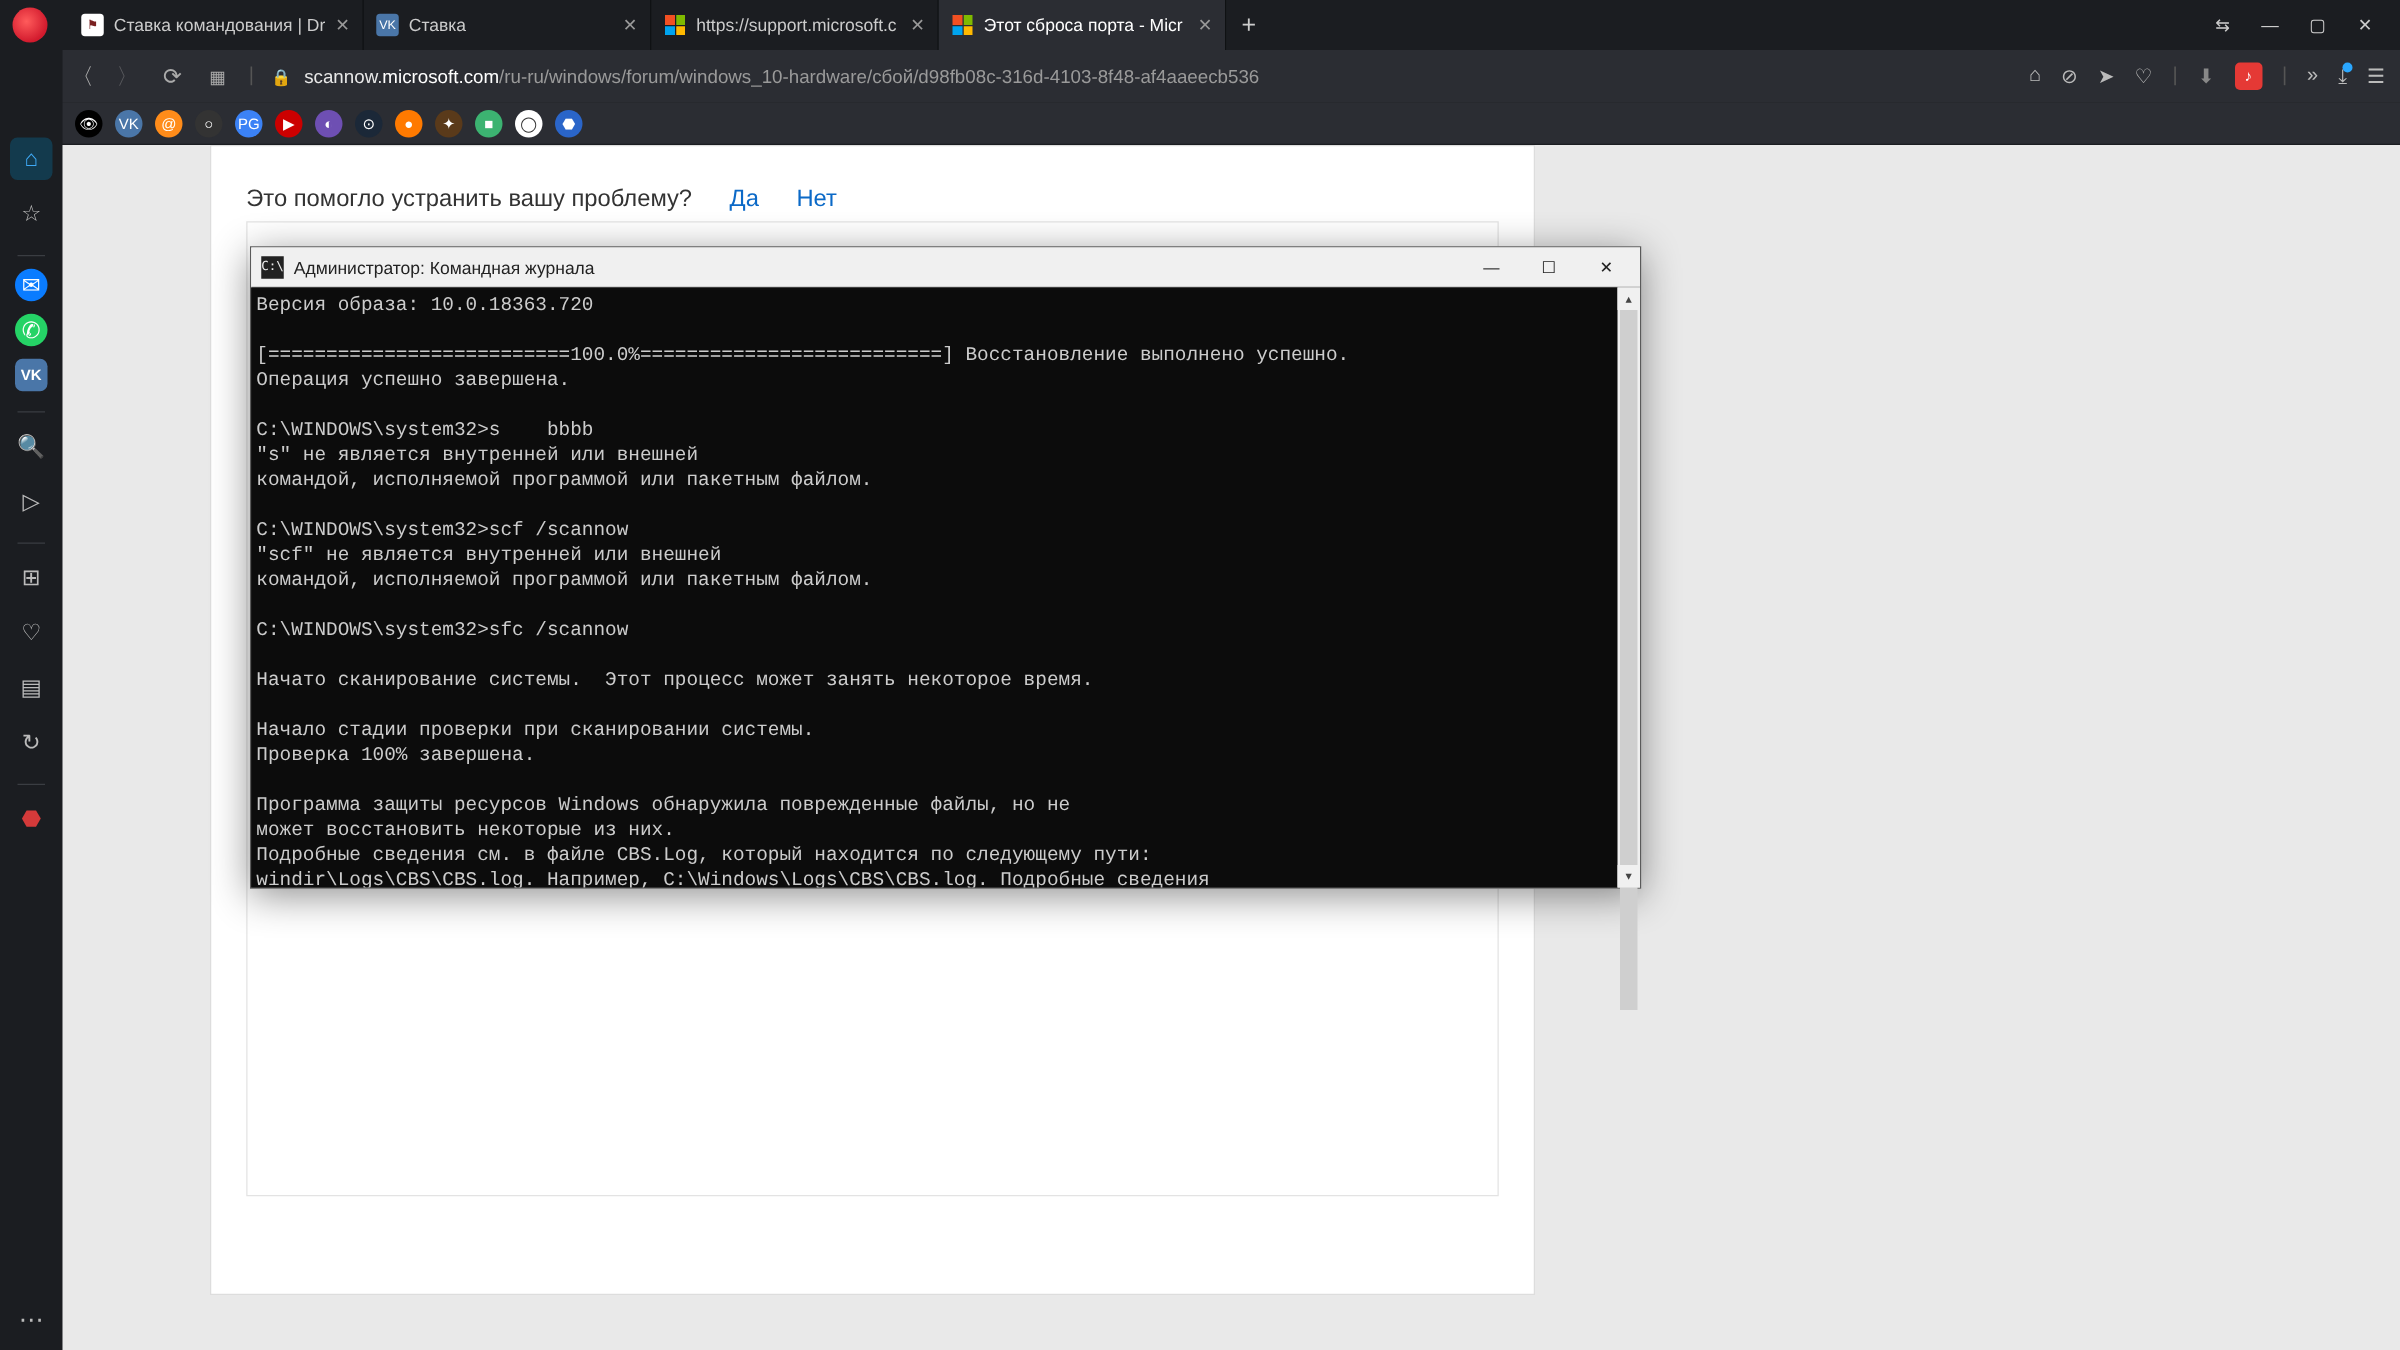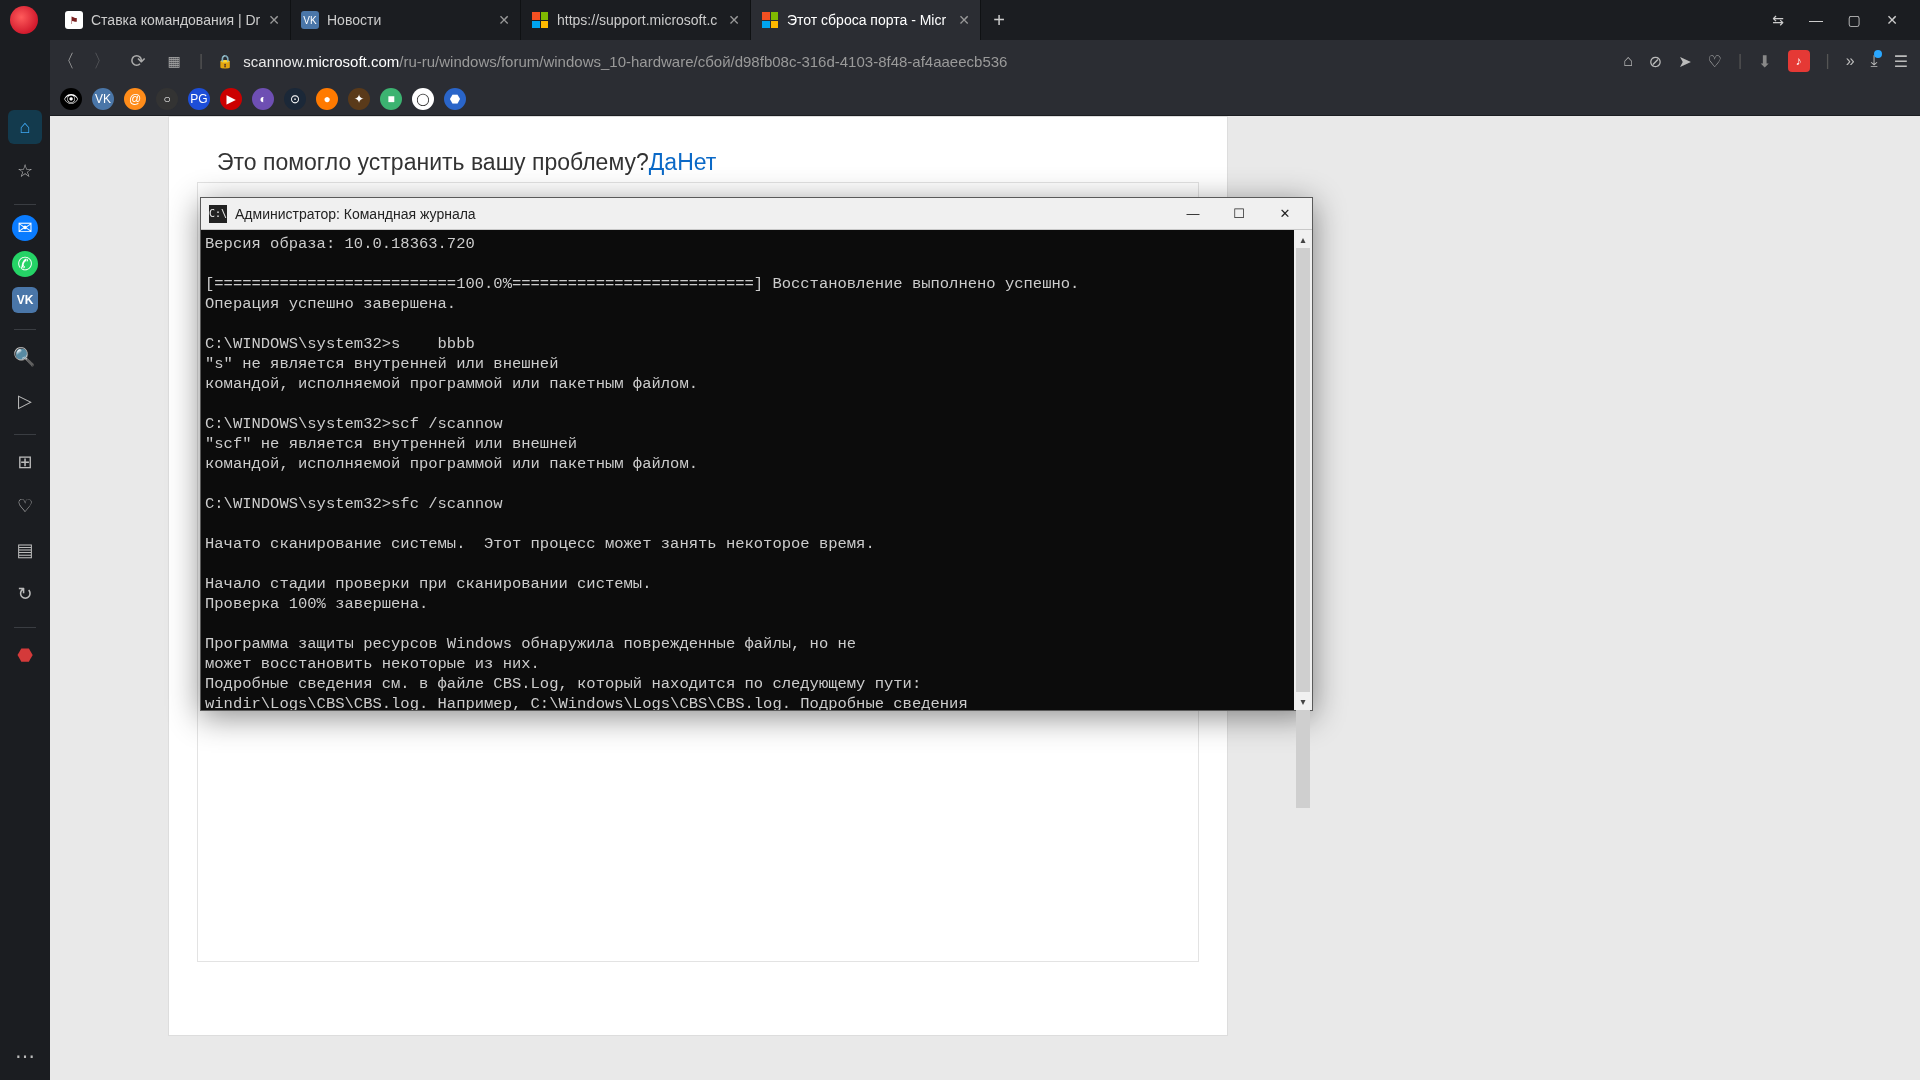--- a/index.html
+++ b/index.html
@@ -171,24 +171,24 @@
     width: 1060px;
     margin: 0 0 0 118px;
     background: #fff;
     border: 1px solid #ddd;
     min-height: 920px;
     padding: 0 0 40px 0;
   }
   .help-row {
     display: flex;
     align-items: center;
-    font-size: 23px;
+    gap: 30px;
+    font-size: 19px;
     color: #333;
     padding: 32px 28px 6px 28px;
-    margin-left: 20px;
   }
   .help-row .yes, .help-row .no { color: #0b69c7; cursor: pointer; }
   .content-box-placeholder {
     margin: 0 28px;
     height: 780px;
     border: 1px solid #e3e3e3;
   }
 
   
   .cmd-window {
@@ -270,21 +270,21 @@
 <div class="opera-logo"></div>
 
 <div class="tab-strip" id="tabs">
     <div class="tab">
       <span class="favicon" style="background:#fff;color:#7a2020;font-size:10px;">⚑</span>
       <span class="title">Ставка командования | Dr</span>
       <span class="close">✕</span>
     </div>
     <div class="tab">
       <span class="favicon" style="background:#4a76a8;color:#fff;font-size:10px;">VK</span>
-      <span class="title">Новости</span>
+      <span class="title">Ставка</span>
       <span class="close">✕</span>
     </div>
     <div class="tab">
       <span class="favicon">
         <span class="ms-fav">
           <span></span>
           <span></span>
           <span></span>
           <span></span>
         </span>
@@ -338,21 +338,21 @@
     <span class="dl">⤓</span>
     <span>☰</span>
   </div>
 </div>
 
 <div class="bookmark-bar" id="bmbar">
     <div class="bm" style="background: rgb(0, 0, 0); color: rgb(255, 255, 255);">👁</div>
     <div class="bm" style="background: rgb(74, 118, 168); color: rgb(255, 255, 255);">VK</div>
     <div class="bm" style="background: rgb(255, 140, 26); color: rgb(255, 255, 255);">@</div>
     <div class="bm" style="background: rgb(51, 51, 51); color: rgb(255, 255, 255);">○</div>
-    <div class="bm" style="background: #1d4ed8; color: rgb(255, 255, 255);">PG</div>
+    <div class="bm" style="background: #3b82f6; color: rgb(255, 255, 255);">PG</div>
     <div class="bm" style="background: rgb(204, 0, 0); color: rgb(255, 255, 255);">▶</div>
     <div class="bm" style="background: rgb(110, 79, 179); color: rgb(255, 255, 255);">◐</div>
     <div class="bm" style="background: rgb(27, 40, 56); color: rgb(255, 255, 255);">⊙</div>
     <div class="bm" style="background: rgb(255, 122, 0); color: rgb(255, 255, 255);">●</div>
     <div class="bm" style="background: rgb(90, 58, 26); color: rgb(255, 255, 255);">✦</div>
     <div class="bm" style="background: rgb(60, 179, 113); color: rgb(255, 255, 255);">■</div>
     <div class="bm" style="background: rgb(255, 255, 255); color: rgb(51, 51, 51);">◯</div>
     <div class="bm" style="background: rgb(42, 101, 201); color: rgb(255, 255, 255);">⬣</div>
   </div>
 

